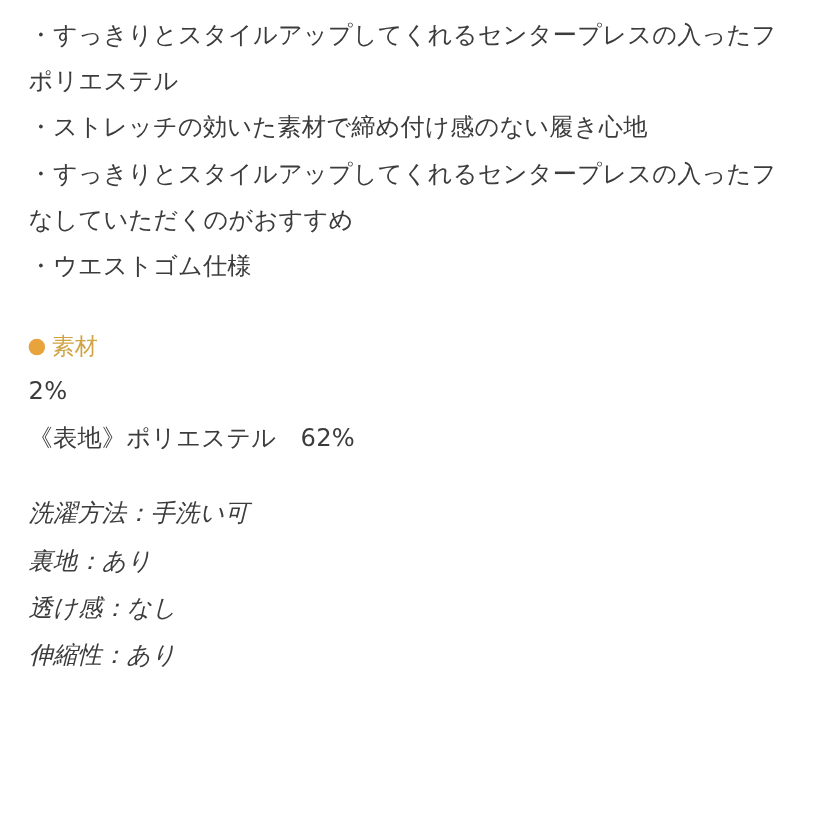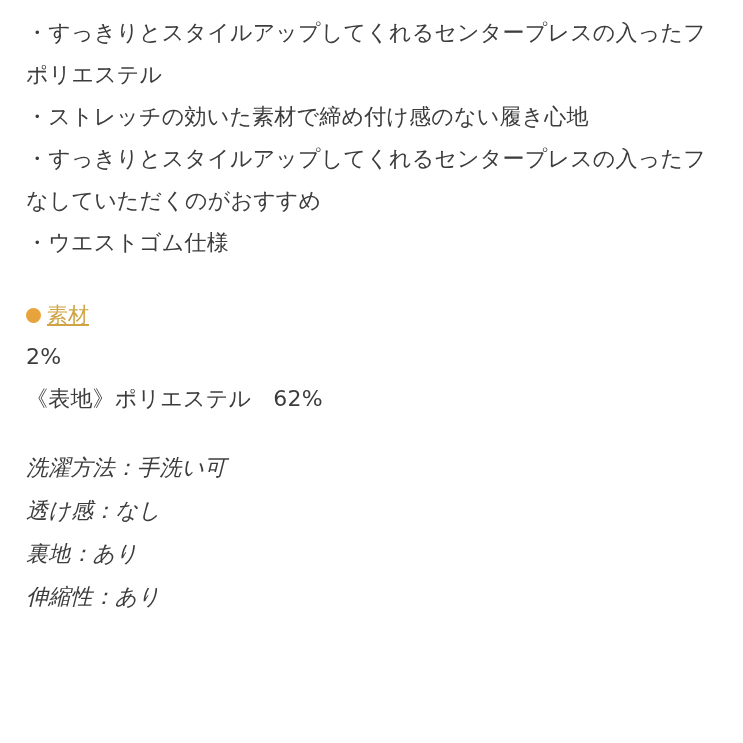--- a/index.html
+++ b/index.html
@@ -43,21 +43,20 @@
   .bullet-dot {
     display: inline-block;
     width: 15px;
     height: 15px;
     border-radius: 50%;
     background: #e8a33d;
     flex: 0 0 auto;
   }
   .section-head .label {
     color: #d0a445;
-    text-decoration: underline;
   }
   .spacer-lg { height: 30px; }
   .spacer-md { height: 26px; }
   .care .line { line-height: 43px; font-style: italic; }
 </style>
 </head>
 <body>
 
 <div class="page">
 
@@ -78,18 +77,18 @@
       <span class="label">素材</span>
     </div>
     <div class="line">2%</div>
     <div class="line">《表地》ポリエステル　62%</div>
   </div>
 
   <div class="spacer-md"></div>
 
   <div class="block care">
     <div class="line">洗濯方法：手洗い可</div>
+    <div class="line">裏地：あり</div>
     <div class="line">透け感：なし</div>
-    <div class="line">裏地：あり</div>
     <div class="line">伸縮性：あり</div>
   </div>
 
 </div>
 
 </body></html>

